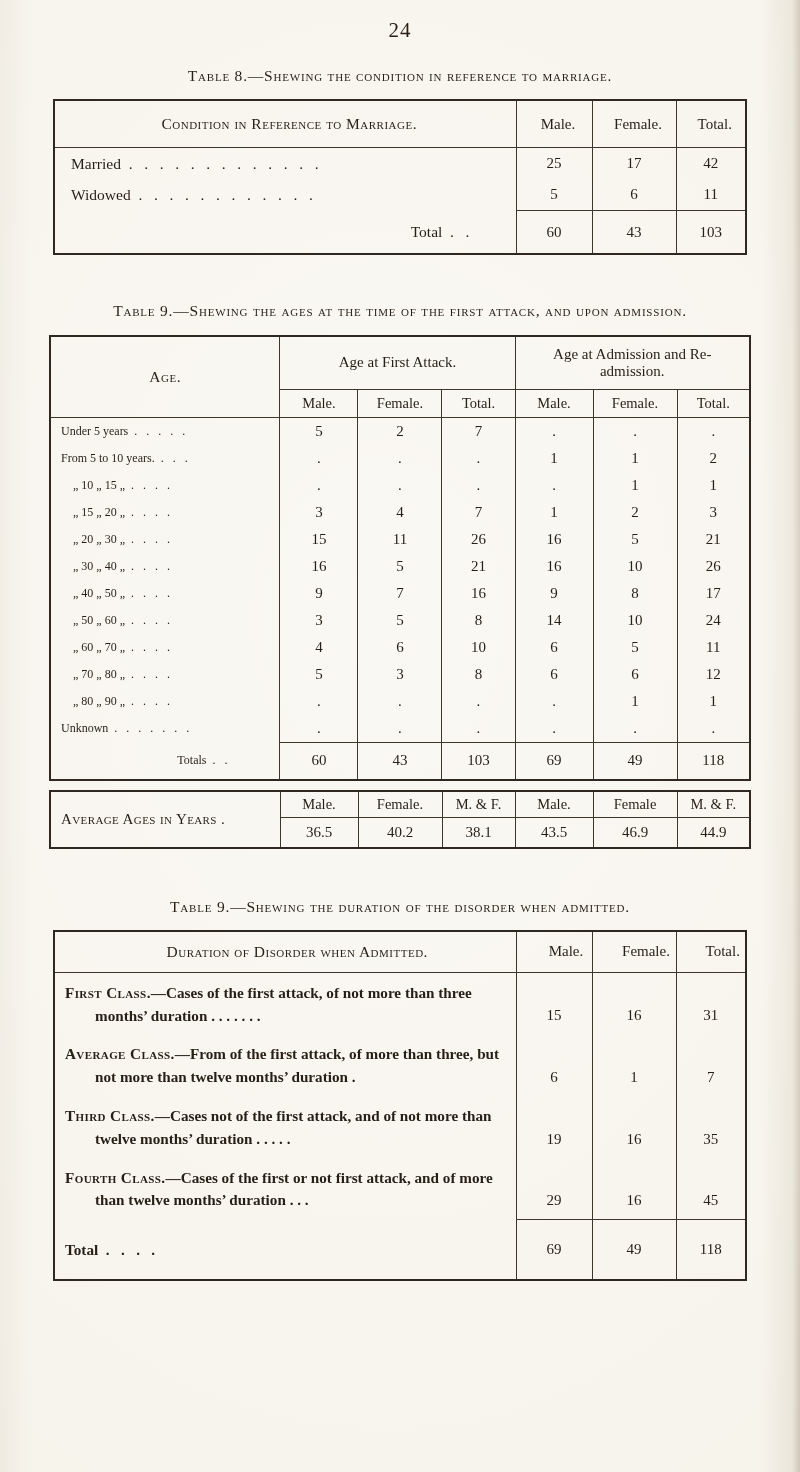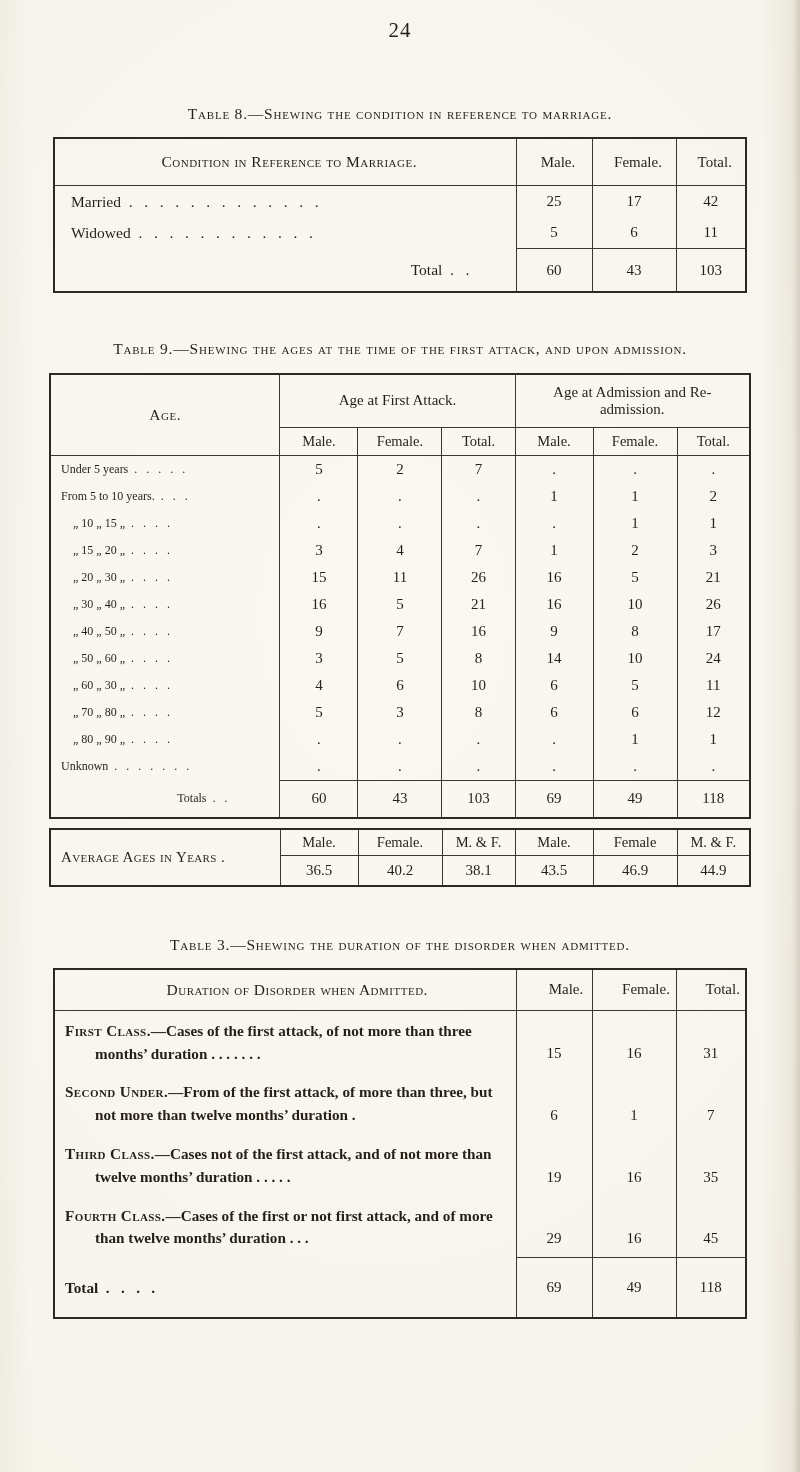--- a/index.html
+++ b/index.html
@@ -24,21 +24,21 @@
     letter-spacing: 1px;
   }
   .tbl-title {
     margin: 0 auto;
     text-align: center;
     font-variant: small-caps;
     font-size: 15.5px;
     letter-spacing: 0.8px;
     line-height: 1.5;
   }
-  .title8  { margin-top: 59px; width: 660px; }
+  .title8  { margin-top: 21px; width: 660px; }
   .title9  { margin-top: 44px; width: 600px; }
   .title10 { margin-top: 46px; width: 660px; }
 
   table {
     border-collapse: collapse;
     table-layout: fixed;
     margin: 12px auto 0;
     border: 2px solid #2e2820;
   }
   th, td {
@@ -233,21 +233,21 @@
         <tr>
           <td class="age-cell pre">    „ 50 „ 60 „  .   .   .   .</td>
           <td class="num">3</td>
           <td class="num">5</td>
           <td class="num">8</td>
           <td class="num">14</td>
           <td class="num">10</td>
           <td class="num">24</td>
         </tr>
         <tr>
-          <td class="age-cell pre">    „ 60 „ 30 „  .   .   .   .</td>
+          <td class="age-cell pre">    „ 60 „ 70 „  .   .   .   .</td>
           <td class="num">4</td>
           <td class="num">6</td>
           <td class="num">10</td>
           <td class="num">6</td>
           <td class="num">5</td>
           <td class="num">11</td>
         </tr>
         <tr>
           <td class="age-cell pre">    „ 70 „ 80 „  .   .   .   .</td>
           <td class="num">5</td>
@@ -311,21 +311,21 @@
         <td class="num">36.5</td>
         <td class="num">40.2</td>
         <td class="num">38.1</td>
         <td class="num">43.5</td>
         <td class="num">46.9</td>
         <td class="num">44.9</td>
       </tr>
     </tbody>
   </table>
 
-  <div class="tbl-title title10">Table 3.—Shewing the duration of the disorder when admitted.</div>
+  <div class="tbl-title title10">Table 9.—Shewing the duration of the disorder when admitted.</div>
 
   <table class="t10">
     <colgroup>
       <col style="width:462px">
         <col style="width:76px">
         <col style="width:84px">
         <col style="width:70px">
     </colgroup>
     <thead>
       <tr>
@@ -336,21 +336,21 @@
       </tr>
     </thead>
     <tbody>
       <tr>
           <td class="desc"><span class="class-label">First Class.</span><span>—Cases of the first attack, of not more than three months’ duration . . . . . . .</span></td>
           <td class="num vbottom">15</td>
           <td class="num vbottom">16</td>
           <td class="num vbottom">31</td>
         </tr>
         <tr>
-          <td class="desc"><span class="class-label">Second Under.</span><span>—From of the first attack, of more than three, but not more than twelve months’ duration .</span></td>
+          <td class="desc"><span class="class-label">Average Class.</span><span>—From of the first attack, of more than three, but not more than twelve months’ duration .</span></td>
           <td class="num vbottom">6</td>
           <td class="num vbottom">1</td>
           <td class="num vbottom">7</td>
         </tr>
         <tr>
           <td class="desc"><span class="class-label">Third Class.</span><span>—Cases not of the first attack, and of not more than twelve months’ duration . . . . .</span></td>
           <td class="num vbottom">19</td>
           <td class="num vbottom">16</td>
           <td class="num vbottom">35</td>
         </tr>

